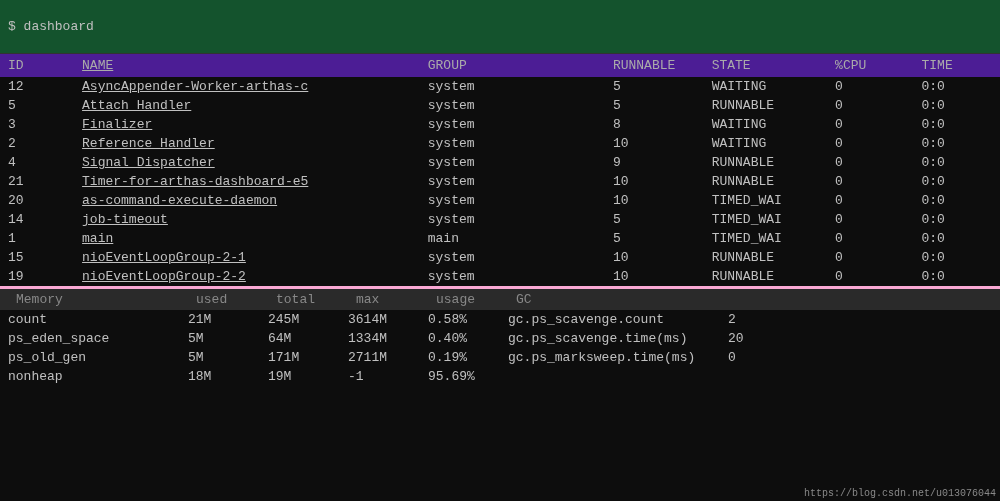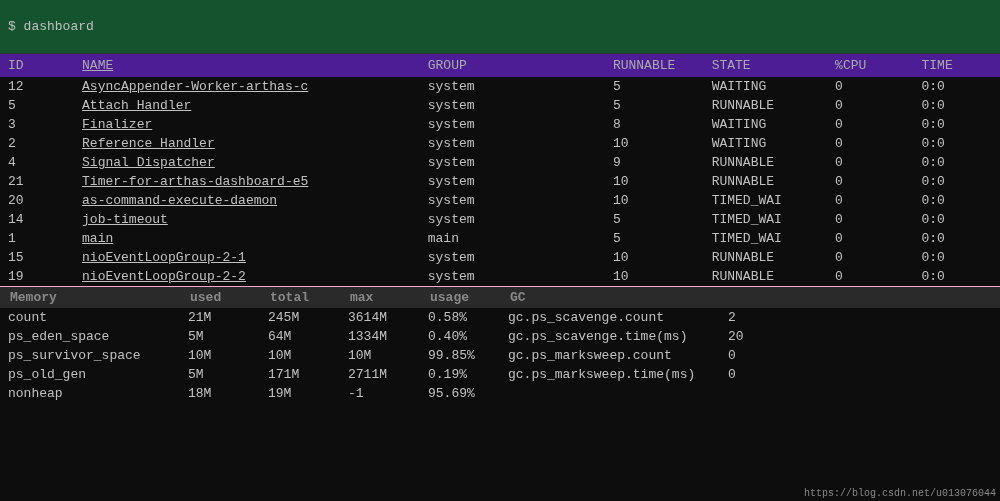--- a/index.html
+++ b/index.html
@@ -40,23 +40,22 @@
     .thread-table tbody tr {
       background: #0d0d0d;
     }
     .state-waiting { color: #ff6600; }
     .state-runnable { color: #00cc00; }
     .state-timed-wait { color: #cc00cc; }
     .memory-section-header {
       background: #2a2a2a;
       color: #888888;
       display: flex;
-      padding: 3px 2px;
-      border-top: 1px solid #f9a8d4;
-      font-weight: bold;
+      padding: 3px 8px;
+      border-top: 3px solid #f9a8d4;
     }
     .memory-section-header span {
       padding: 0 8px;
     }
     .memory-table {
       width: 100%;
       border-collapse: collapse;
     }
     .memory-table td {
       padding: 2px 8px;
@@ -232,29 +231,20 @@
       <tr>
     <td class="col-memory">ps_eden_space</td>
     <td class="col-used">5M</td>
     <td class="col-total">64M</td>
     <td class="col-max">1334M</td>
     <td class="col-usage">0.40%</td>
     <td class="col-gc gc-name">gc.ps_scavenge.time(ms)</td>
     <td class="col-gcval">20</td>
   </tr>
       <tr>
-    <td class="col-memory">ps_survivor_space</td>
-    <td class="col-used">10M</td>
-    <td class="col-total">10M</td>
-    <td class="col-max">10M</td>
-    <td class="col-usage">99.85%</td>
-    <td class="col-gc gc-name">gc.ps_marksweep.count</td>
-    <td class="col-gcval">0</td>
-  </tr>
-      <tr>
     <td class="col-memory">ps_old_gen</td>
     <td class="col-used">5M</td>
     <td class="col-total">171M</td>
     <td class="col-max">2711M</td>
     <td class="col-usage">0.19%</td>
     <td class="col-gc gc-name">gc.ps_marksweep.time(ms)</td>
     <td class="col-gcval">0</td>
   </tr>
       <tr>
     <td class="col-memory">nonheap</td>

